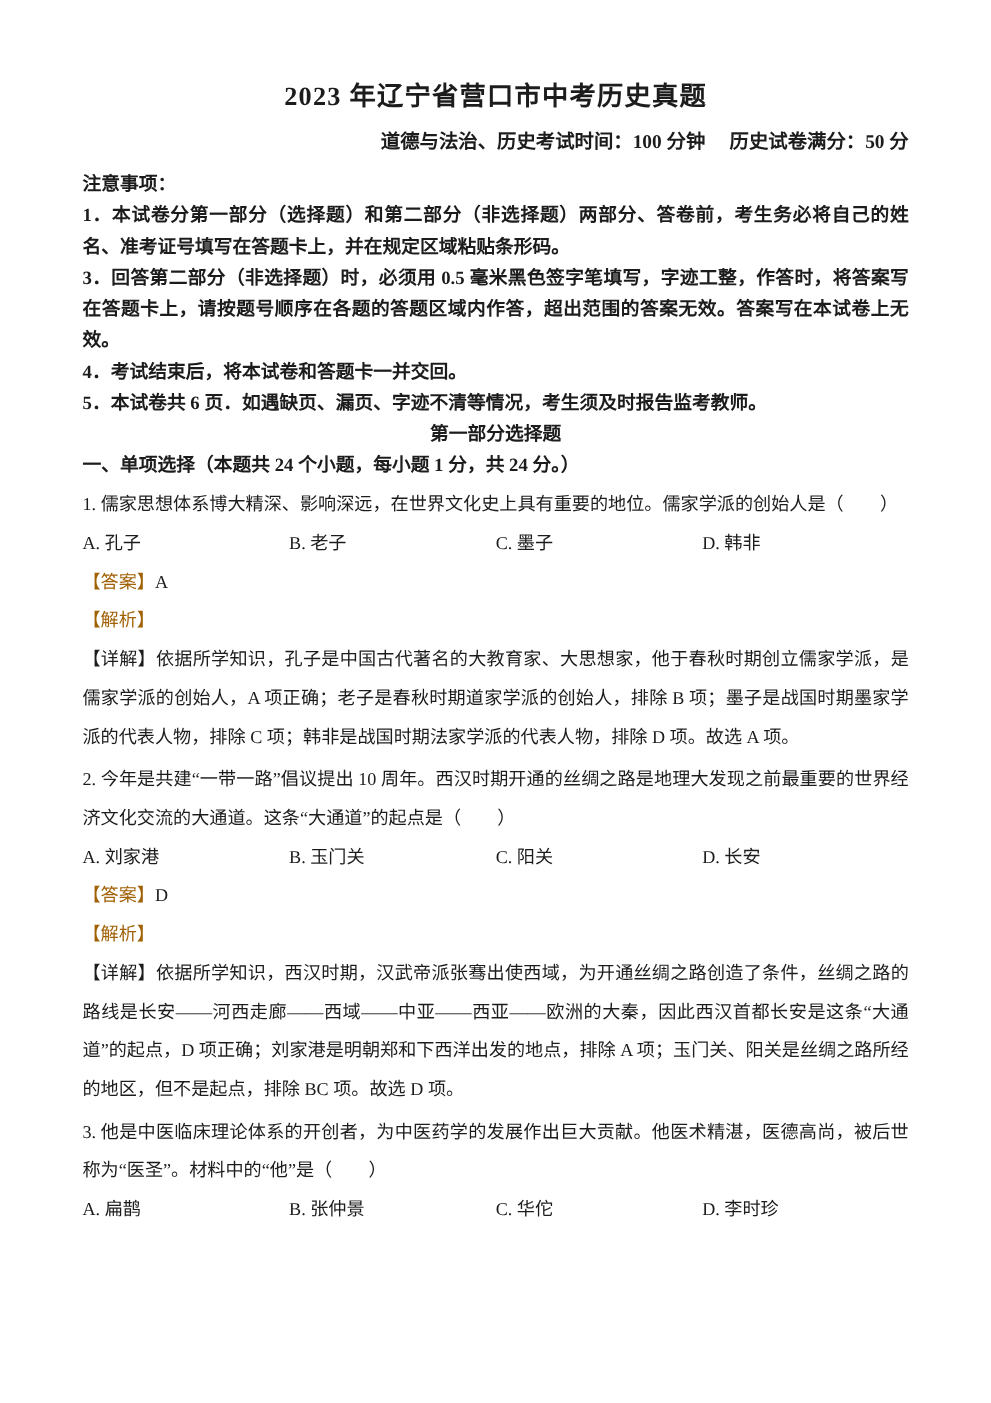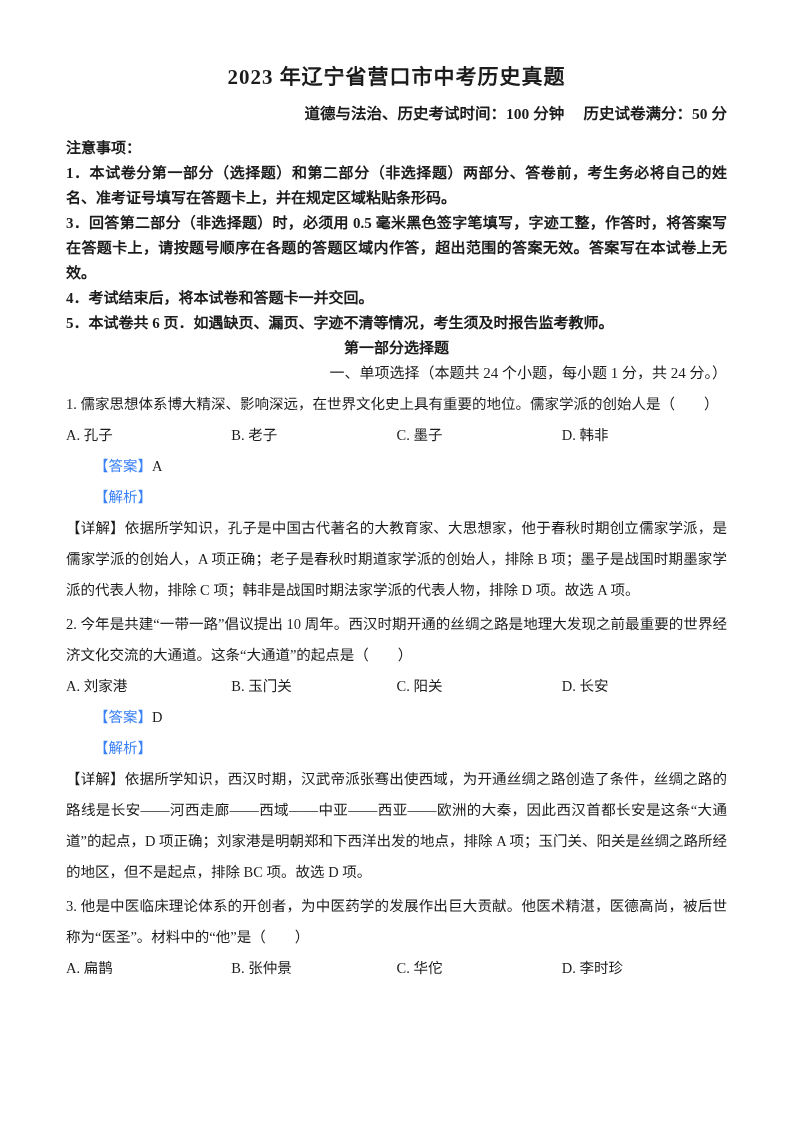--- a/index.html
+++ b/index.html
@@ -40,42 +40,41 @@
     line-height: 25px;
     text-align: justify;
   }
   .section-heading {
     text-align: center;
     font-weight: 700;
     font-size: 15px;
     line-height: 25px;
   }
   .part-heading {
-    font-weight: 400;
+    font-weight: 700;
     font-size: 15px;
     line-height: 25px;
-    text-align: right;
   }
   .qa {
     font-size: 14.5px;
     margin-top: 3px;
   }
   .stem {
     line-height: 31px;
     text-align: justify;
   }
   .options {
     display: grid;
     grid-template-columns: 25% 25% 25% 25%;
     line-height: 31px;
   }
   .ans-line, .ana-line {
     line-height: 31px;
   }
-  .blue { color: #3b82f6; margin-left: 28px; }
+  .blue { color: #a16207; }
   .detail {
     line-height: 31px;
     text-align: justify;
     font-family: Liberation Serif, serif;
   }
 </style>
 </head>
 <body>
 
 <div class="page">

